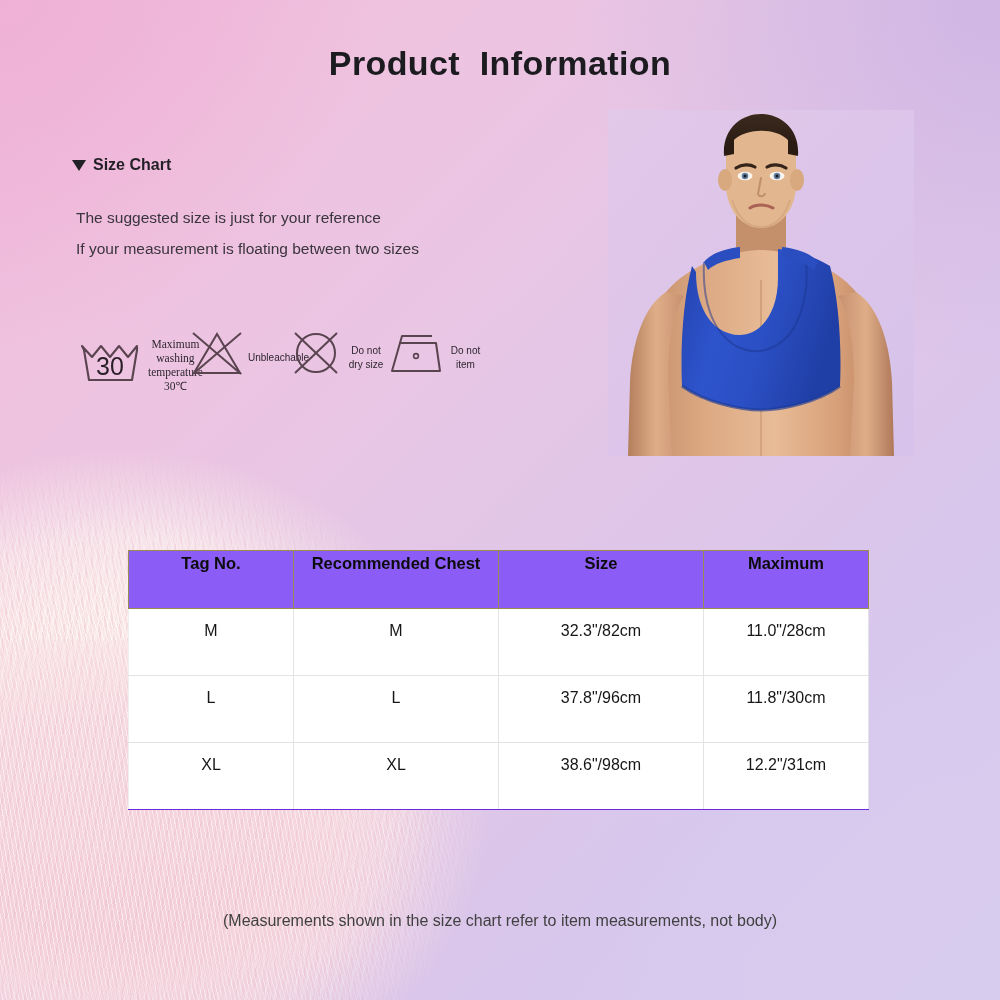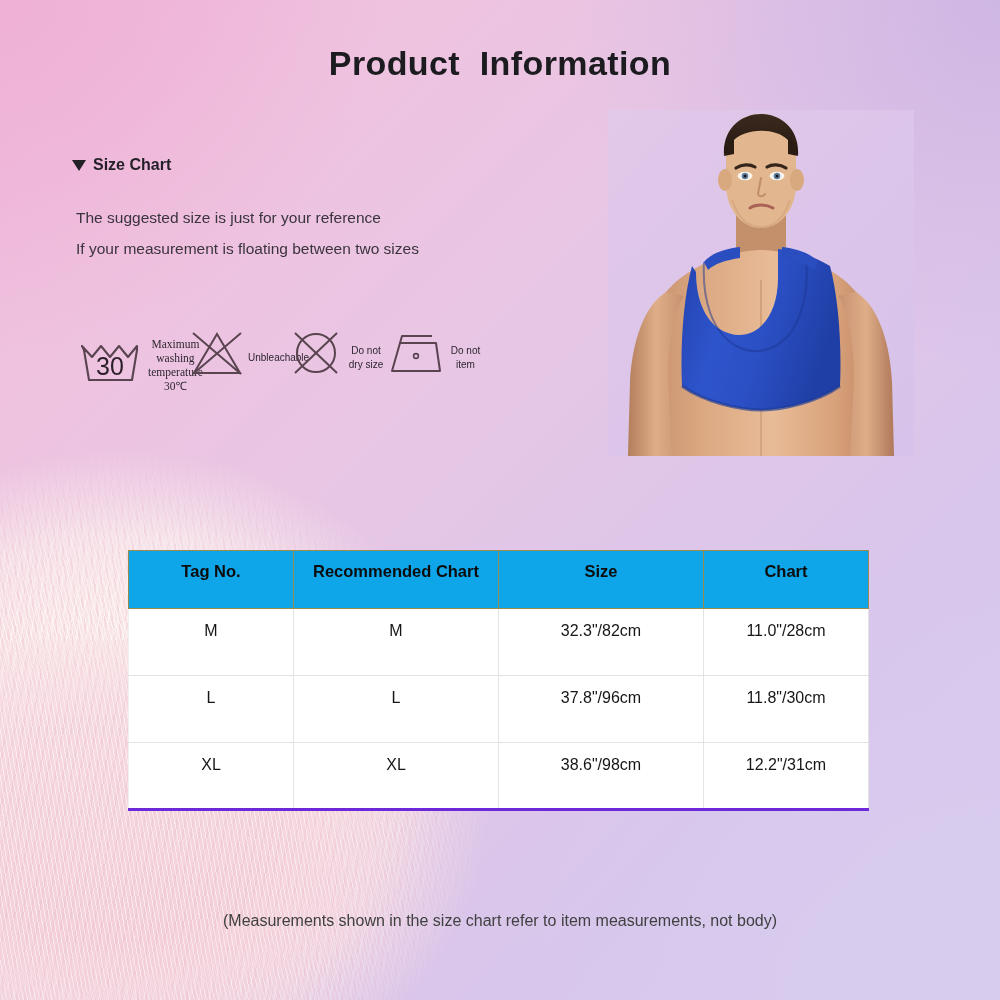--- a/index.html
+++ b/index.html
@@ -107,35 +107,35 @@
     position:absolute;left:608px;top:110px;width:306px;height:346px;overflow:hidden;
   }
   .photo svg{display:block;width:100%;height:100%;}
 
   
   .tbl{
     position:absolute;left:128px;top:550px;width:740px;
     border-collapse:collapse;table-layout:fixed;
   }
   .tbl th{
-    background:#0ea5e9;color:#0C0C0C;font-size:16.5px;font-weight:700;
-    height:58px;vertical-align:top;padding-top:11px;
+    background:#8b5cf6;color:#0C0C0C;font-size:16.5px;font-weight:700;
+    height:58px;vertical-align:top;padding-top:3px;
     border:1px solid #9A8B4F;
     box-sizing:border-box;
   }
   .tbl th + th{border-left:1px solid #8E8E8E;}
   .tbl td{
     background:#FFFFFF;color:#161616;font-size:16px;
     height:67px;vertical-align:top;padding-top:13px;text-align:center;
     border-right:1px solid #E3E3E3;
     border-bottom:1px solid #E3E3E3;
     box-sizing:border-box;
   }
   .tbl tr td:first-child{border-left:1px solid #EFEFEF;}
-  .tbl tr:last-child td{border-bottom:3px solid #6d28d9;}
+  .tbl tr:last-child td{border-bottom:1px solid #6d28d9;}
 
   
   .footer{
     position:absolute;left:0;right:0;top:912px;text-align:center;
     font-size:16px;color:#404040;
   }
 </style>
 </head>
 <body>
 
@@ -315,23 +315,23 @@
   <table class="tbl">
     <colgroup>
       <col style="width:165px">
         <col style="width:205px">
         <col style="width:205px">
         <col style="width:165px">
     </colgroup>
     <thead>
       <tr>
         <th>Tag No.</th>
-        <th>Recommended Chart</th>
+        <th>Recommended Chest</th>
         <th>Size</th>
-        <th>Chart</th>
+        <th>Maximum</th>
       </tr>
     </thead>
     <tbody>
       <tr>
         <td>M</td>
         <td>M</td>
         <td>32.3"/82cm</td>
         <td>11.0"/28cm</td>
       </tr>
       <tr>

